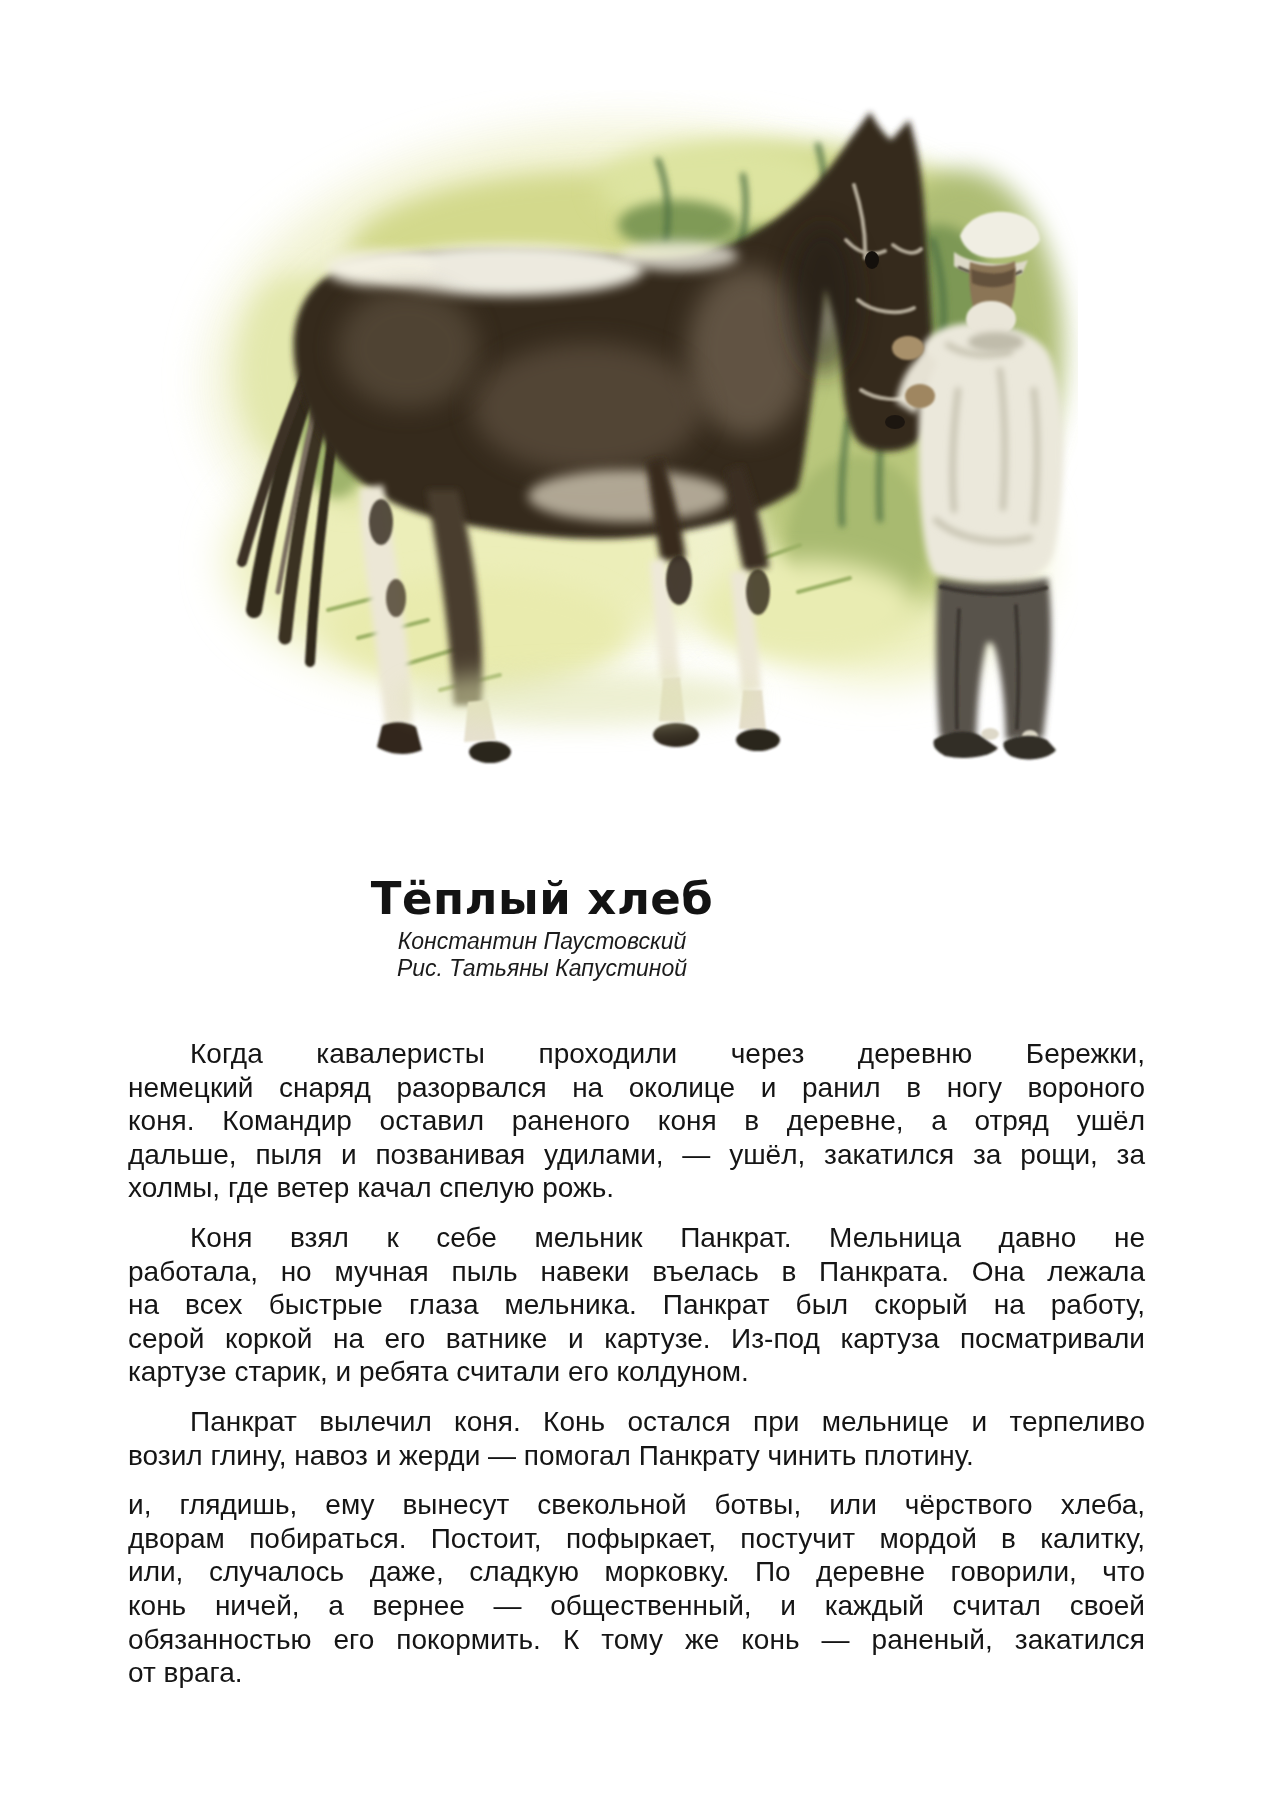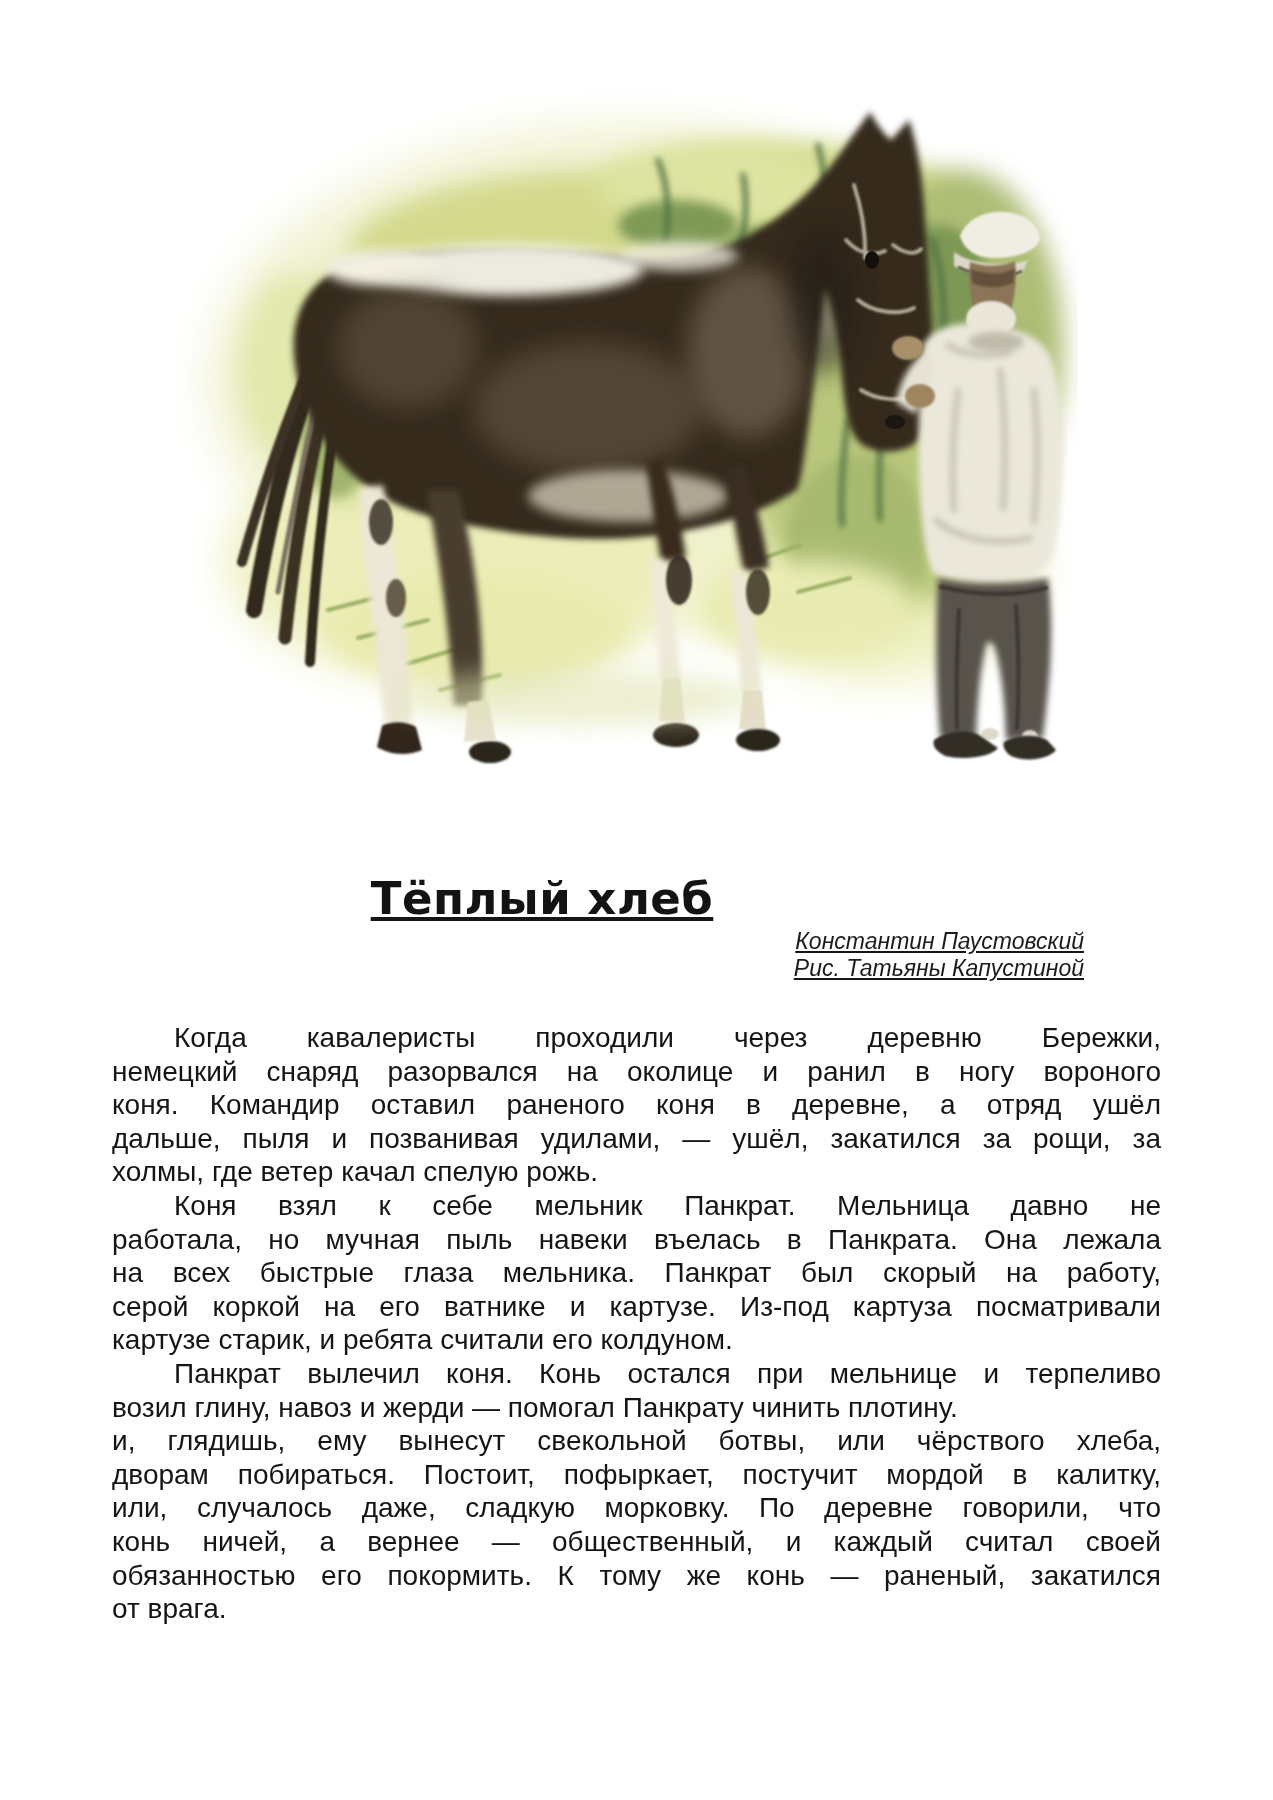--- a/index.html
+++ b/index.html
@@ -13,45 +13,43 @@
   }
   .illustration {
     position: absolute; left: 158px; top: 90px;
     width: 920px; height: 700px; margin: 0;
   }
   .illustration svg { width: 100%; height: 100%; display: block; }
 
   .header {
     position: absolute; left: 0; top: 874px; width: 1084px;
     text-align: center;
-    text-decoration: underline;
   }
   .title {
     margin: 0;
     font-family: "DejaVu Sans", sans-serif;
     font-weight: bold;
     font-size: 45px; line-height: 50px;
     letter-spacing: 0.5px;
     color: #131313;
   }
   .byline {
     margin: 4px 0 0 0;
     font-style: italic;
     font-size: 23px; line-height: 27px;
     color: #1b1b1b;
-    text-align: right;
   }
   .byline div { display: block; }
 
   .textcol {
     position: absolute; left: 112px; top: 1021px; width: 1049px;
     font-size: 28px; line-height: 33.6px;
     color: #151515;
   }
-  .para { margin: 0; }
+  .para { margin: 16px; }
   .line {
     display: block;
     text-align: justify;
     text-align-last: justify;
     white-space: normal;
   }
   .line.first { text-indent: 62px; }
   .line.last { text-align-last: left; }
 </style>
 </head>

